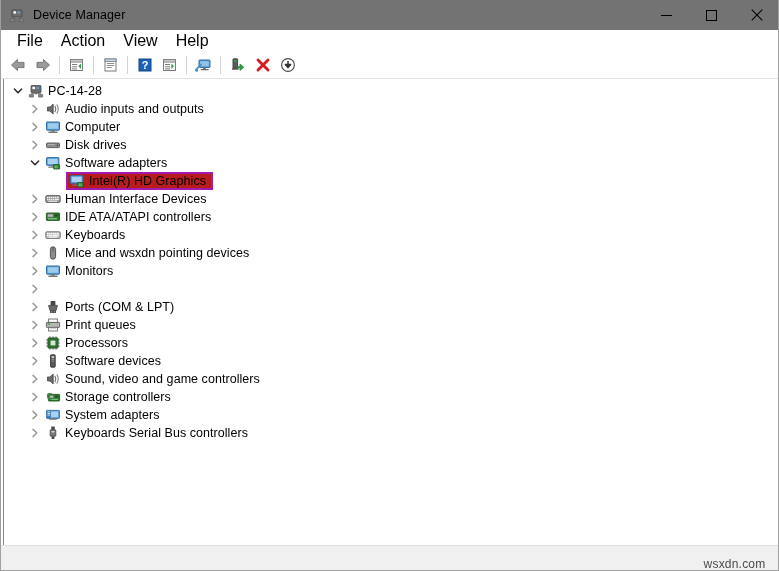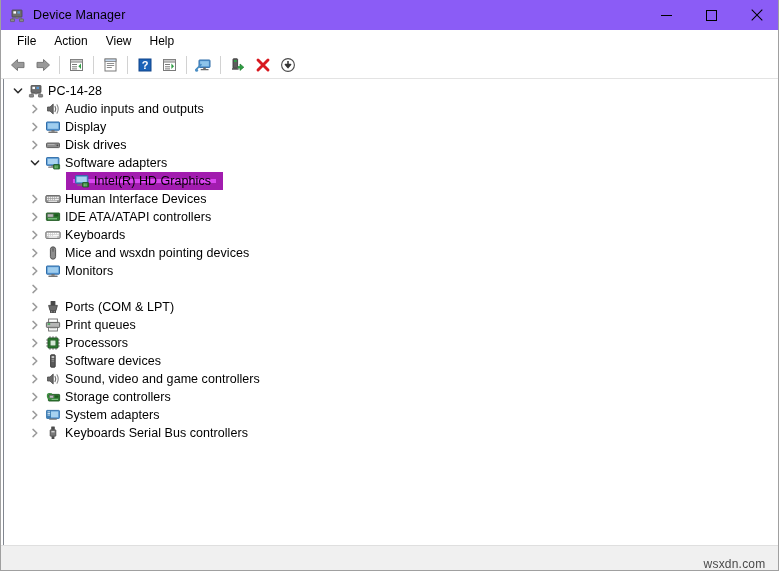--- a/index.html
+++ b/index.html
@@ -22,21 +22,21 @@
     background: #ffffff;
     box-sizing: border-box;
     display: flex;
     flex-direction: column;
   }
 
   
   #titlebar {
     height: 30px;
     flex: 0 0 30px;
-    background: #8b5cf6;
+    background: #737373;
     display: flex;
     align-items: center;
     position: relative;
   }
   #title-left {
     display: flex;
     align-items: center;
     padding-left: 9px;
     gap: 8px;
   }
@@ -73,21 +73,21 @@
   .wglyph { display: block; }
 
   
   #menubar {
     height: 22px;
     flex: 0 0 22px;
     background: #ffffff;
     display: flex;
     align-items: center;
     padding-left: 8px;
-    font-size: 12px;
+    font-size: 16px;
     color: #000000;
   }
   .menu-item {
     padding: 2px 9px 3px 9px;
     cursor: default;
     white-space: nowrap;
   }
 
   
   #toolbar {
@@ -152,22 +152,22 @@
     user-select: none;
   }
   .trow .label {
     font-size: 12.5px;
     color: #000000;
     line-height: 18px;
     padding-left: 4px;
     letter-spacing: 0.05px;
   }
   .trow.selected .selwrap {
-    background: #d946ef;
-    border: 7px solid #a21caf;
+    background: #b91c1c;
+    border: 2px solid #a21caf;
     box-sizing: border-box;
   }
   .selwrap {
     display: flex;
     align-items: center;
     height: 18px;
     padding-right: 5px;
     border: 1px solid transparent;
     box-sizing: border-box;
     justify-content: space-between;
@@ -426,21 +426,21 @@
           </span>
           <span class="selwrap">
             <span class="ticon">
               <svg width="16" height="16" viewBox="0 0 16 16">
                 <rect x="1.5" y="3" width="13" height="8.2" rx="0.6" fill="#5b9bd5" stroke="#2f6ca8" stroke-width="1"></rect>
                 <rect x="2.7" y="4.2" width="10.6" height="5.6" fill="#9fcdee"></rect>
                 <rect x="6.4" y="11.2" width="3.2" height="1.5" fill="#6a6a6a"></rect>
                 <rect x="3.4" y="12.6" width="9.2" height="1.4" rx="0.5" fill="#767676"></rect>
               </svg>
             </span>
-            <span class="label">Display</span>
+            <span class="label">Computer</span>
           </span>
         </div>
         <div class="trow depth1">
           <span class="chev">
             <svg width="10" height="10" viewBox="0 0 10 10">
               <path d="M3 1.4 L6.8 5 L3 8.6" stroke="#9b9b9b" stroke-width="1.5" fill="none" stroke-linecap="round" stroke-linejoin="round"></path>
             </svg>
           </span>
           <span class="selwrap">
             <span class="ticon">

